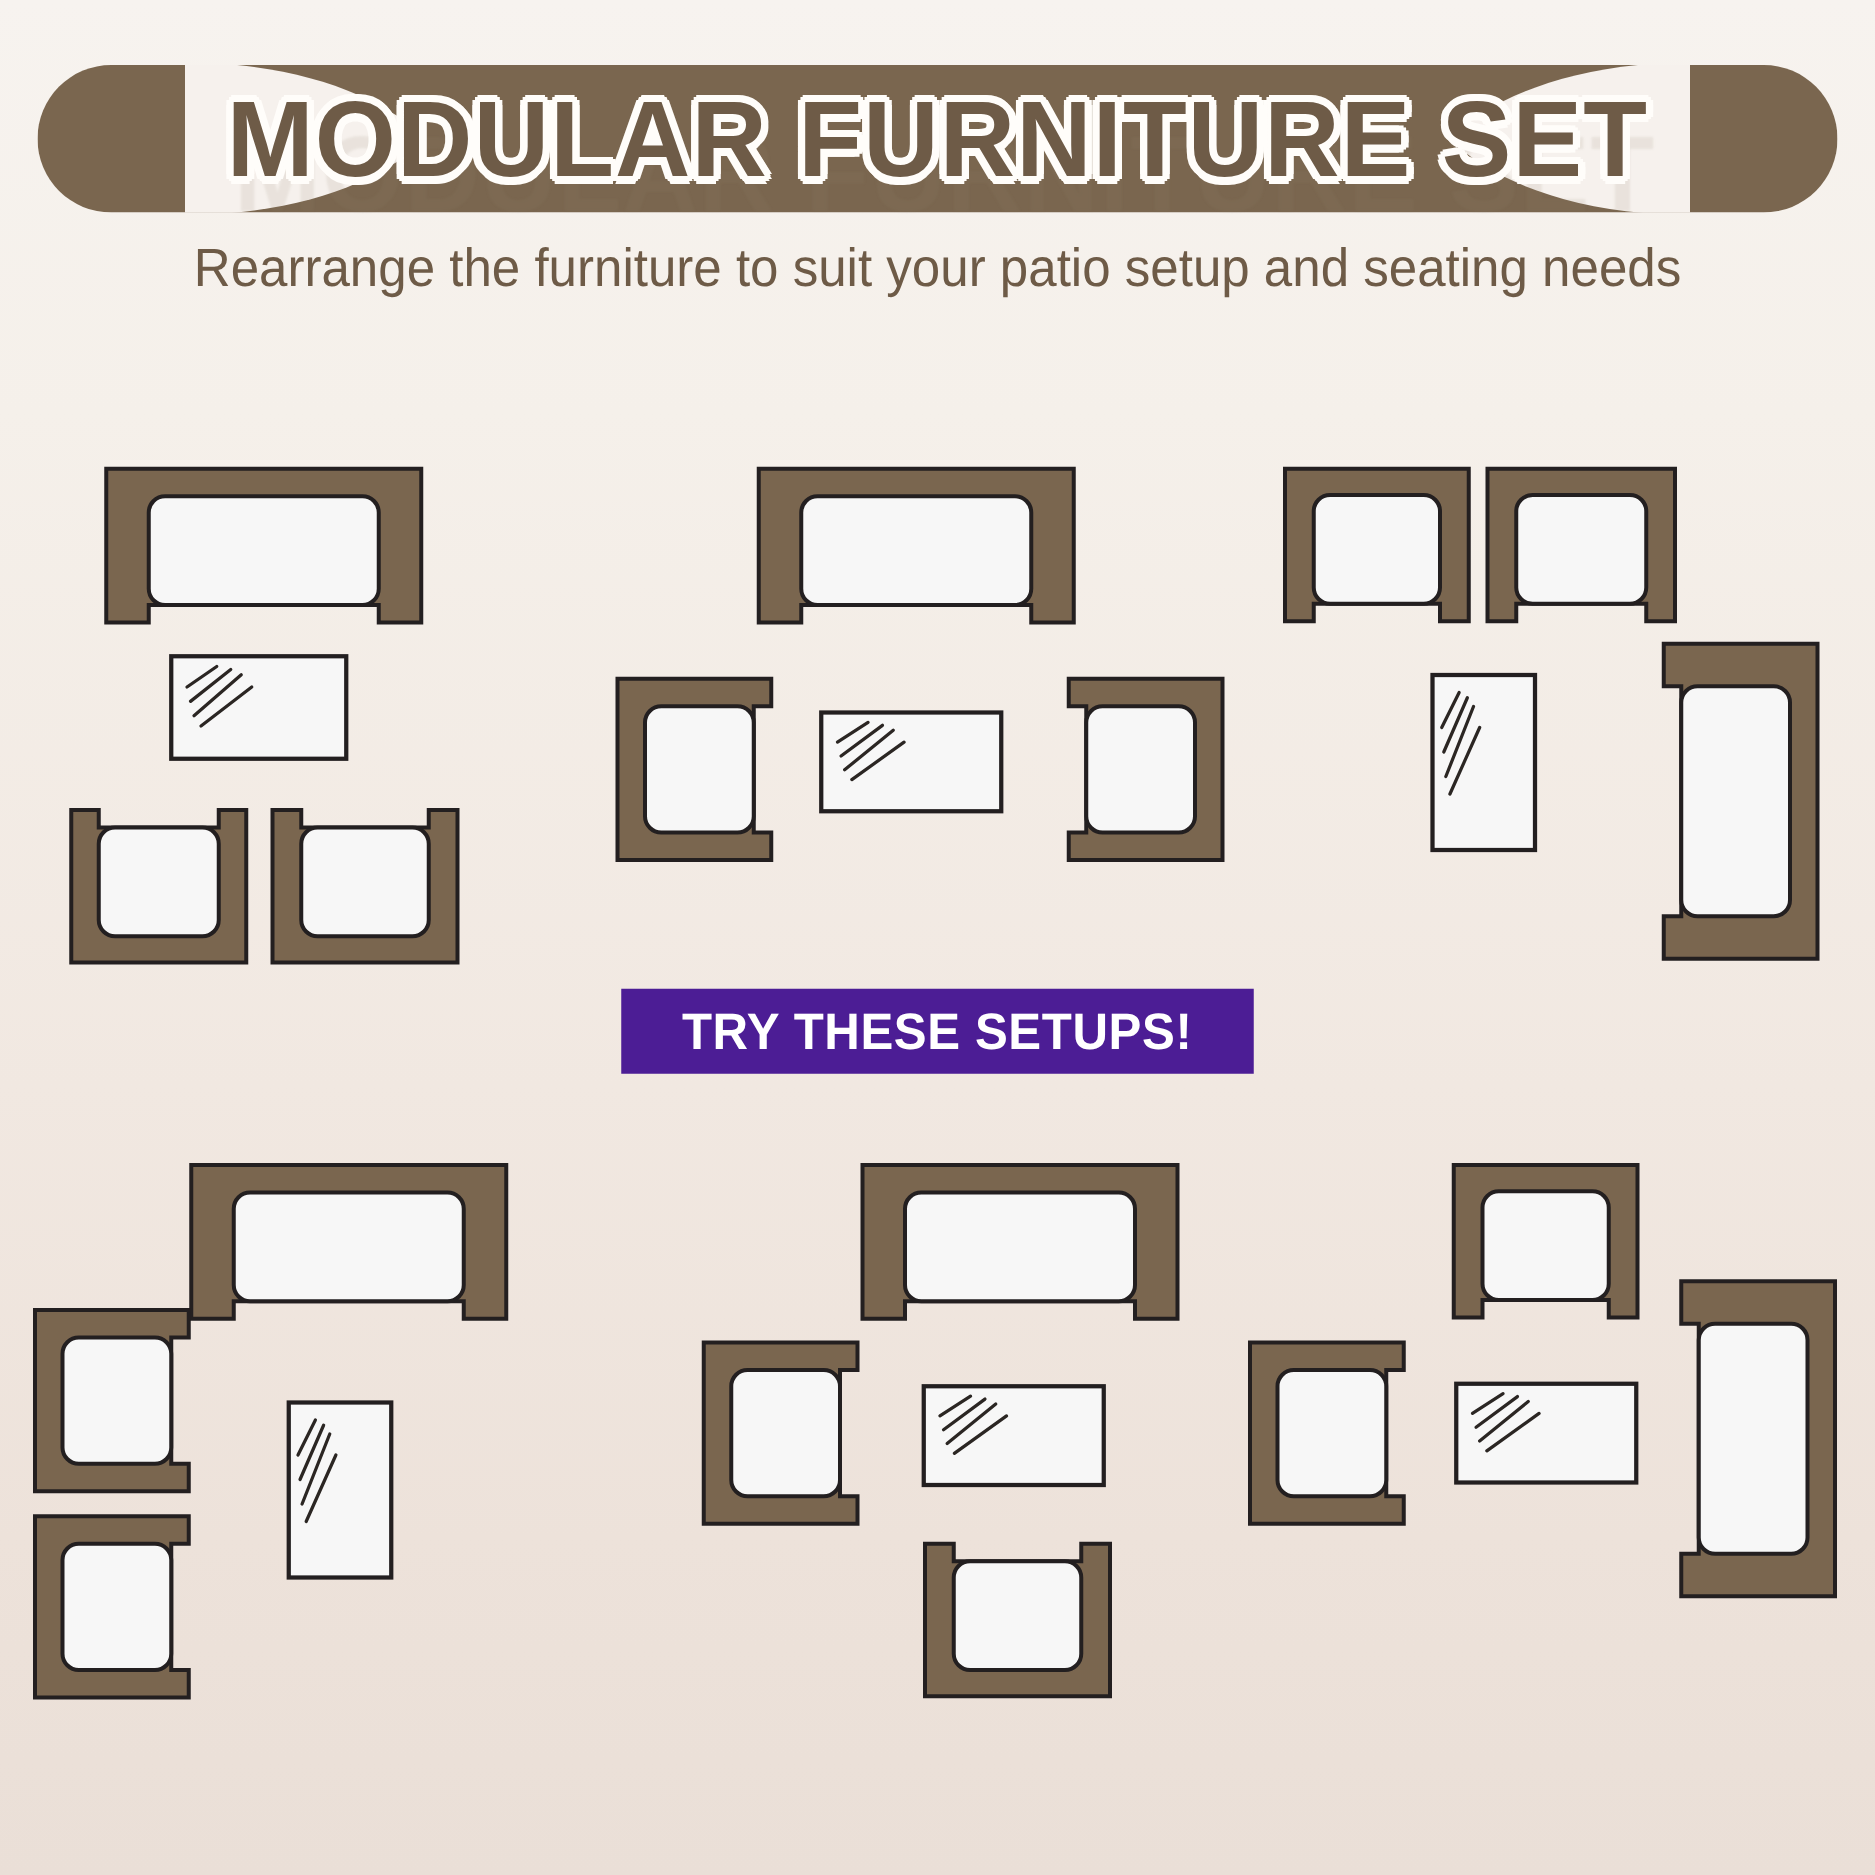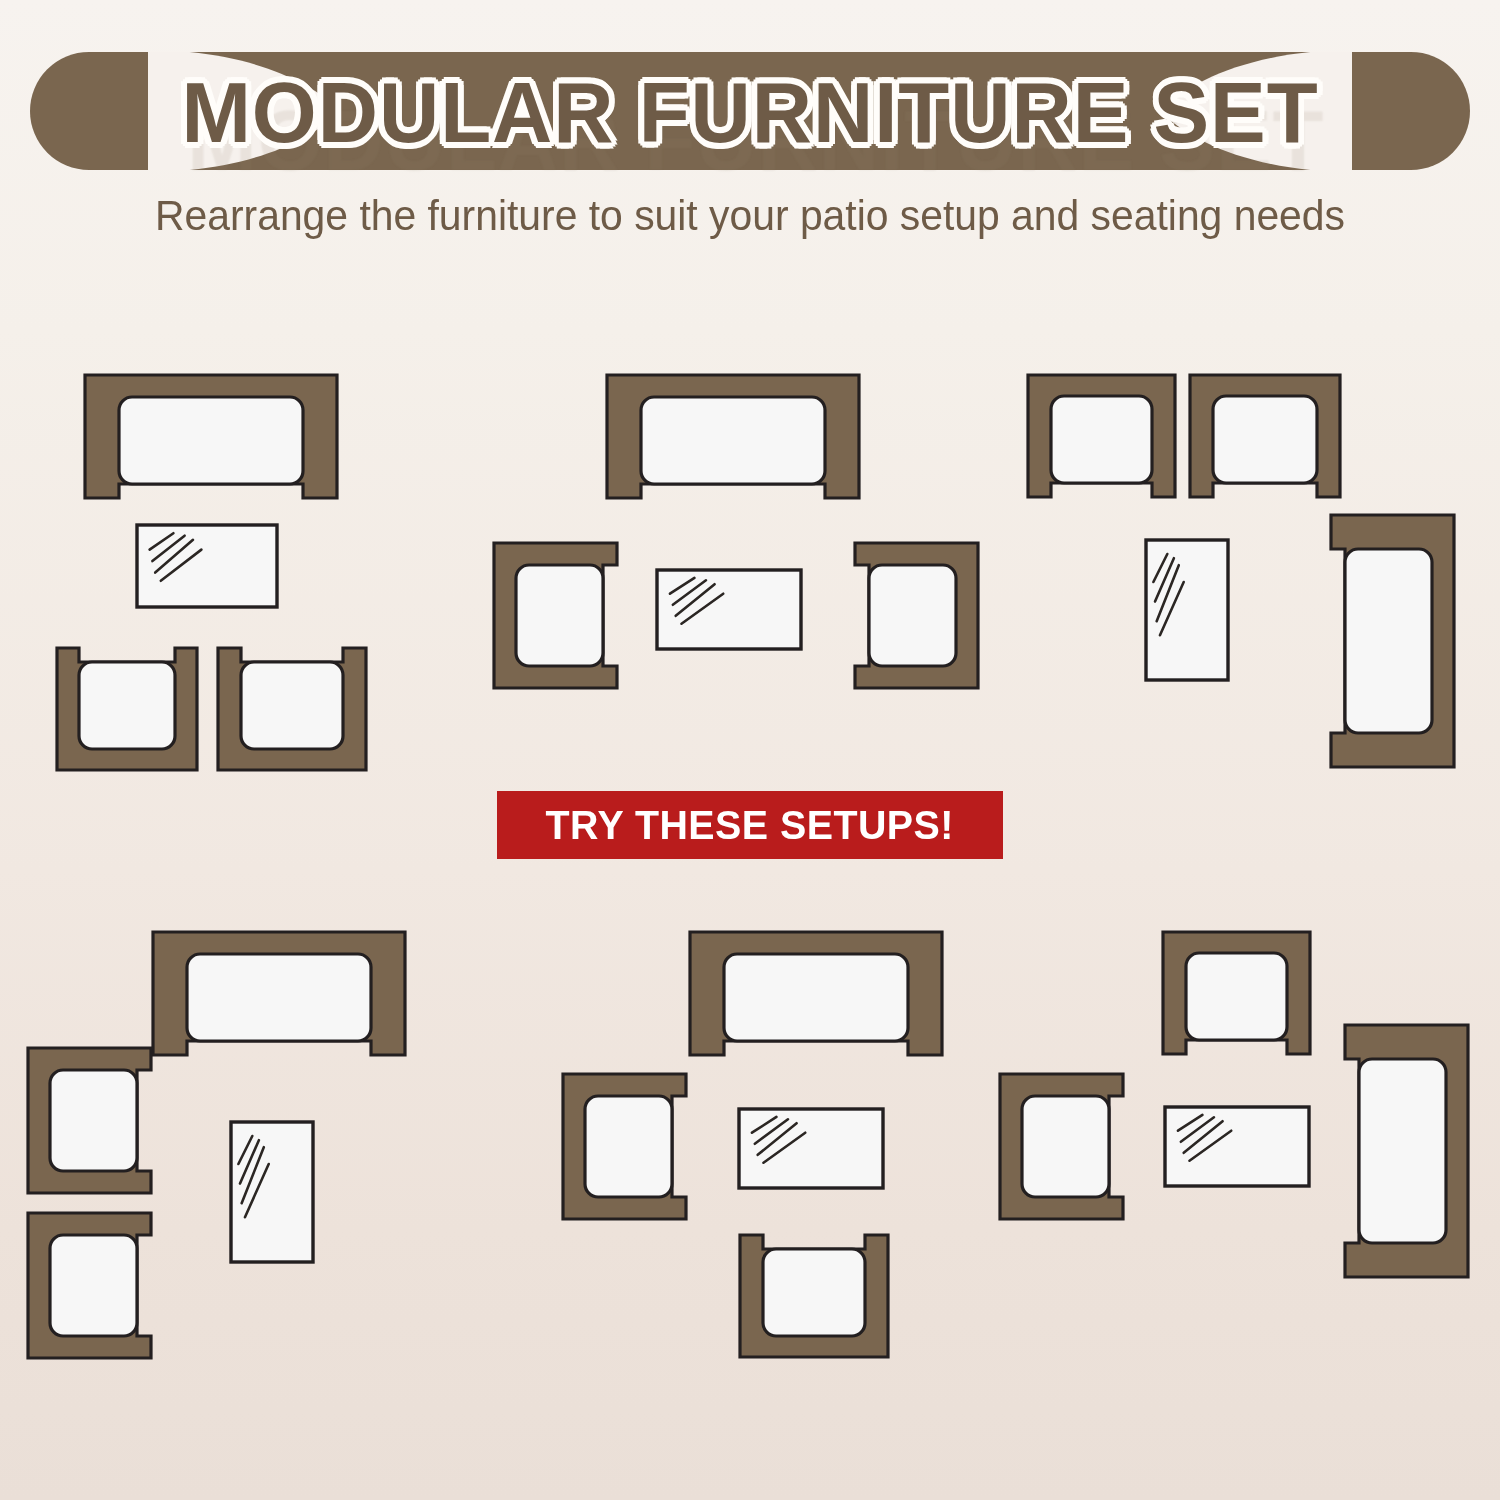--- a/index.html
+++ b/index.html
@@ -67,21 +67,21 @@
     white-space: nowrap;
   }
 
   
   #try-setups-banner {
     position: absolute;
     left: 497px;
     top: 791px;
     width: 506px;
     height: 68px;
-    background: #b91c1c;
+    background: #4c1d95;
     display: flex;
     align-items: center;
     justify-content: center;
   }
   #try-setups-label {
     color: #FFFFFF;
     font-size: 41px;
     line-height: 44px;
     font-weight: bold;
     letter-spacing: 0.5px;

